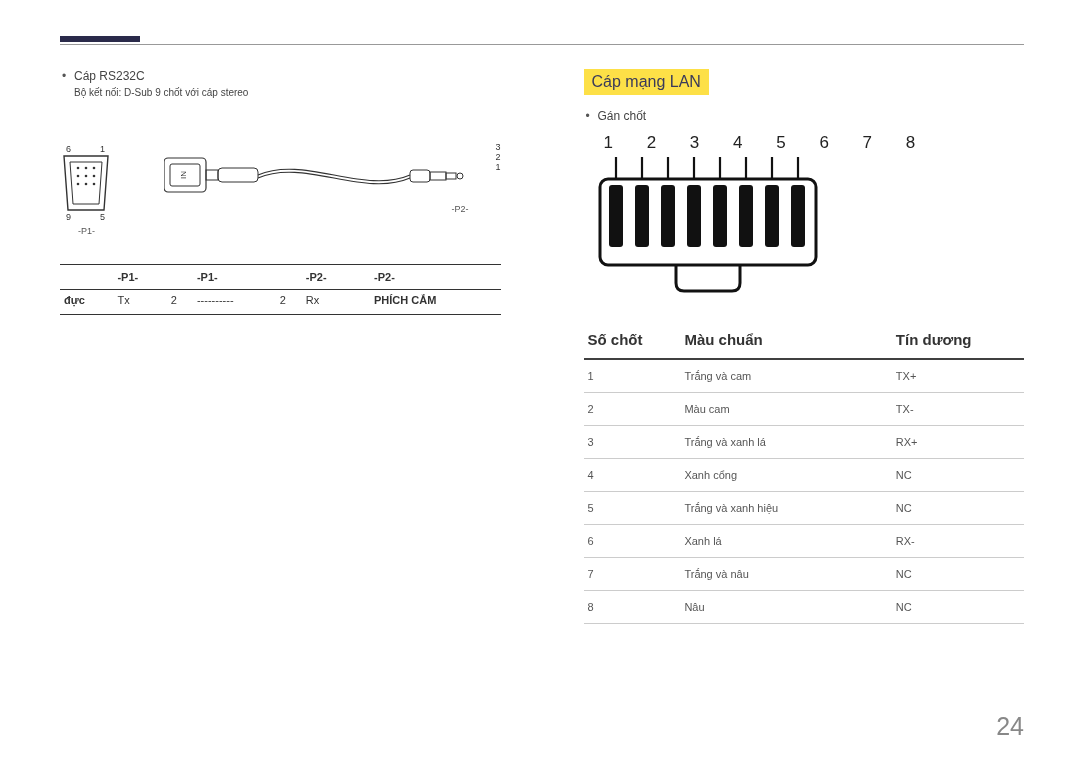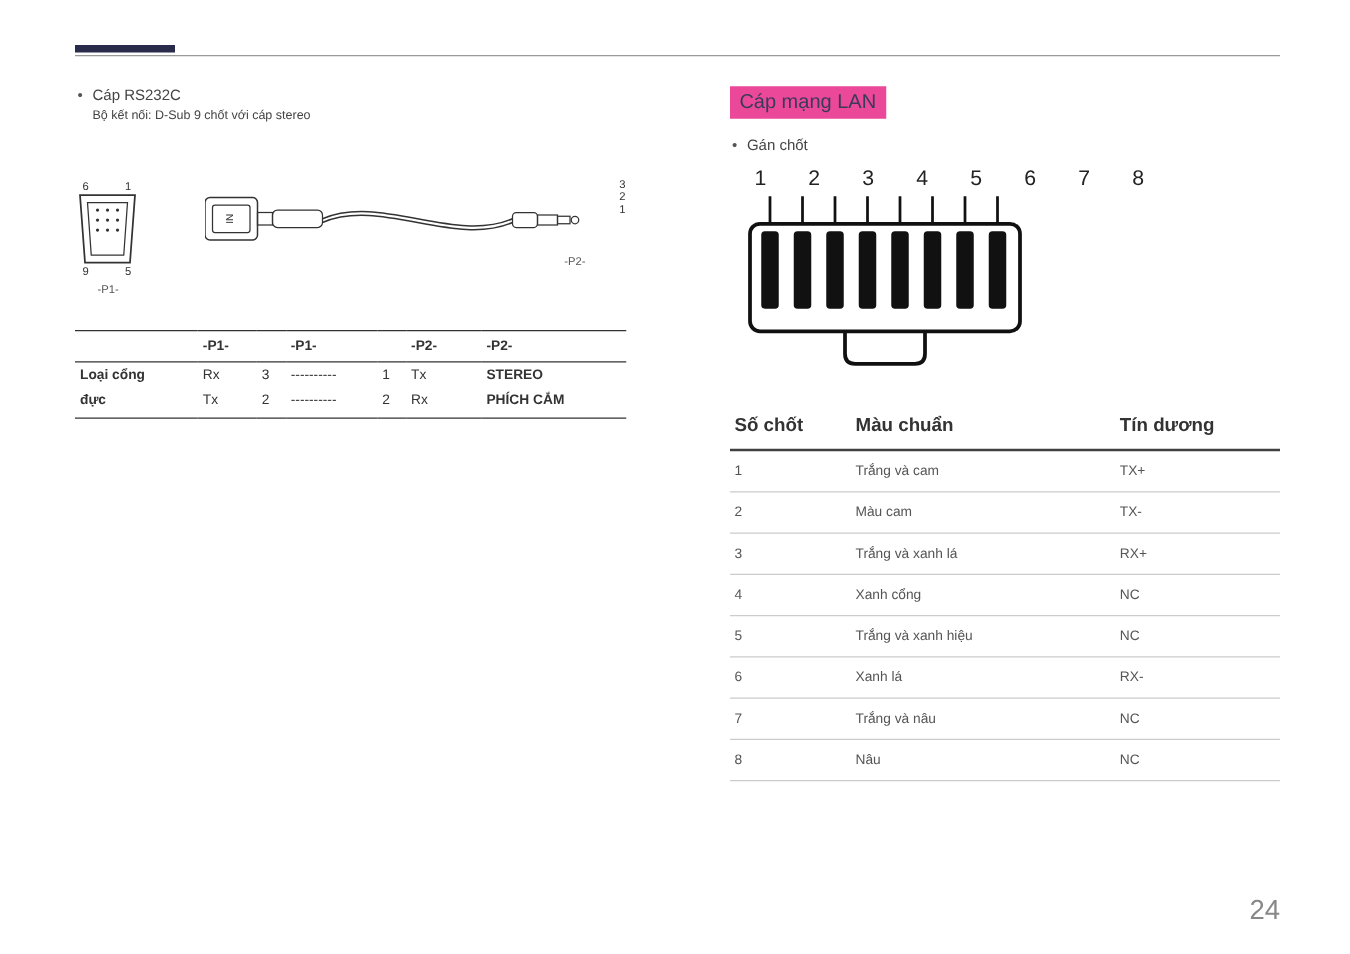--- a/index.html
+++ b/index.html
@@ -83,21 +83,21 @@
     border-bottom: 1px solid #333;
     padding-top: 6px; padding-bottom: 6px;
   }
   table.rs232 tbody tr:last-child td { padding-bottom: 8px; }
   table.rs232 tbody { border-bottom: 1px solid #333; }
   .rowhead { font-weight: bold; }
   .last-col-bold { font-weight: bold; }
 
   .section-title {
     display: inline-block;
-    background: #ec4899;
+    background: #fde047;
     color: #3a3a5a;
     font-size: 16px;
     padding: 4px 8px;
     margin-bottom: 14px;
     font-weight: 500;
   }
 
   .rj45-wrap { margin: 10px 0 26px 14px; }
   .pin-numbers {
     font-size: 17px;
@@ -129,21 +129,21 @@
     color: #555;
   }
   table.lan col.c1 { width: 22%; }
   table.lan col.c2 { width: 48%; }
   table.lan col.c3 { width: 30%; }
 
   .page-num {
     position: absolute;
     right: 56px;
     bottom: 22px;
-    font-size: 22px;
+    font-size: 25px;
     color: #888;
     font-weight: 300;
   }
 </style>
 </head>
 <body>
 
 <div class="topbar"></div>
 <div class="rule-top"></div>
 
@@ -205,30 +205,20 @@
           <th>-P1-</th>
           <th></th>
           <th>-P1-</th>
           <th></th>
           <th>-P2-</th>
           <th></th>
           <th>-P2-</th>
         </tr>
       </thead>
       <tbody>
-        <tr>
-          <td class="rowhead">Loại cổng</td>
-          <td>Rx</td>
-          <td>3</td>
-          <td>----------</td>
-          <td>1</td>
-          <td>Tx</td>
-          <td></td>
-          <td class="last-col-bold">STEREO</td>
-        </tr>
         <tr>
           <td class="rowhead">đực</td>
           <td>Tx</td>
           <td>2</td>
           <td>----------</td>
           <td>2</td>
           <td>Rx</td>
           <td></td>
           <td class="last-col-bold">PHÍCH CẮM</td>
         </tr>

